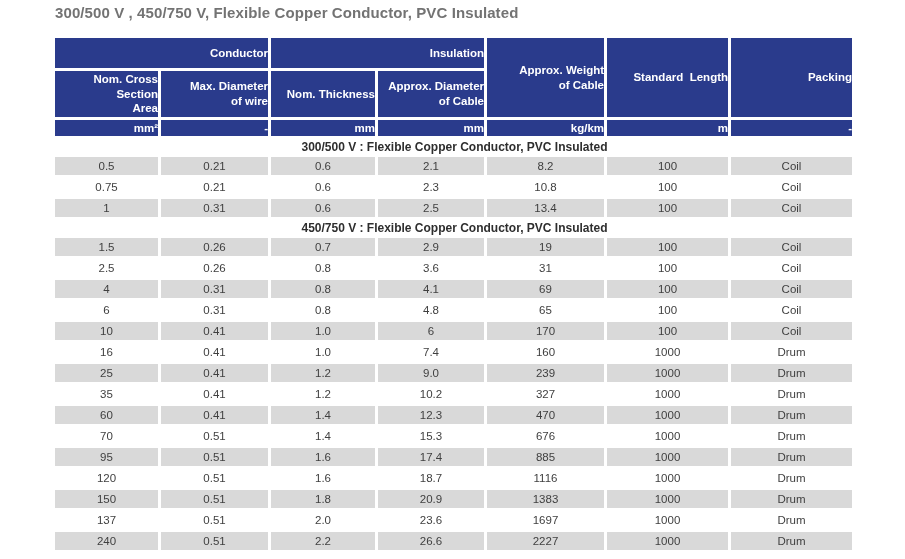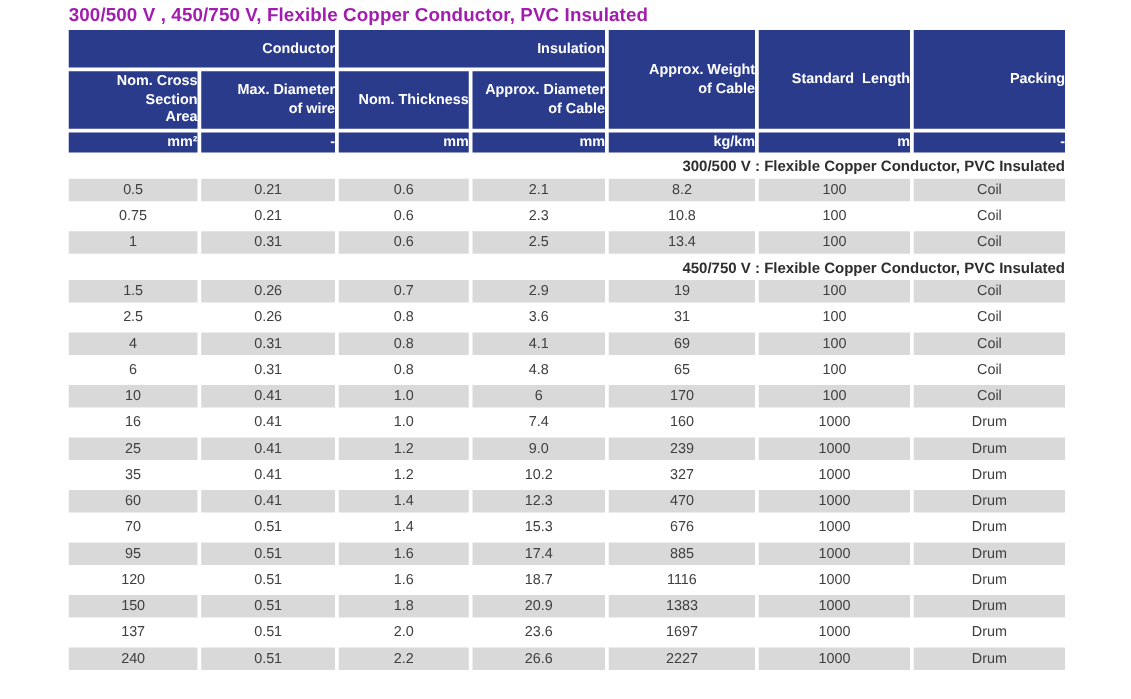--- a/index.html
+++ b/index.html
@@ -10,24 +10,24 @@
     height: 559px;
     overflow: hidden;
     font-family: "Liberation Sans", sans-serif;
   }
   .page {
     position: relative;
     width: 905px;
     height: 559px;
   }
   .title {
-    margin: 4px 0 0 55px;
+    margin: 4px 0 14px 55px;
     font-size: 15px;
     font-weight: 600;
-    color: #a21caf;
+    color: #737373;
     letter-spacing: 0.1px;
   }
   table.spec {
     border-collapse: separate;
     border-spacing: 3px;
     table-layout: fixed;
     width: 803px;
     margin-left: 52px;
   }
   th.hd {
@@ -51,21 +51,21 @@
     vertical-align: middle;
     height: 18px;
     padding: 0;
     background: #ffffff;
   }
   tbody tr.alt td { background: #d9d9d9; }
   tbody td.section {
     font-weight: bold;
     font-size: 12px;
     color: #2e2e2e;
-    text-align: right;
+    text-align: center;
     padding-left: 2px;
     height: 15px;
     background: #ffffff;
   }
 </style>
 </head>
 <body>
 
 <div class="page">
   <div class="title">300/500 V , 450/750 V, Flexible Copper Conductor, PVC Insulated</div>

